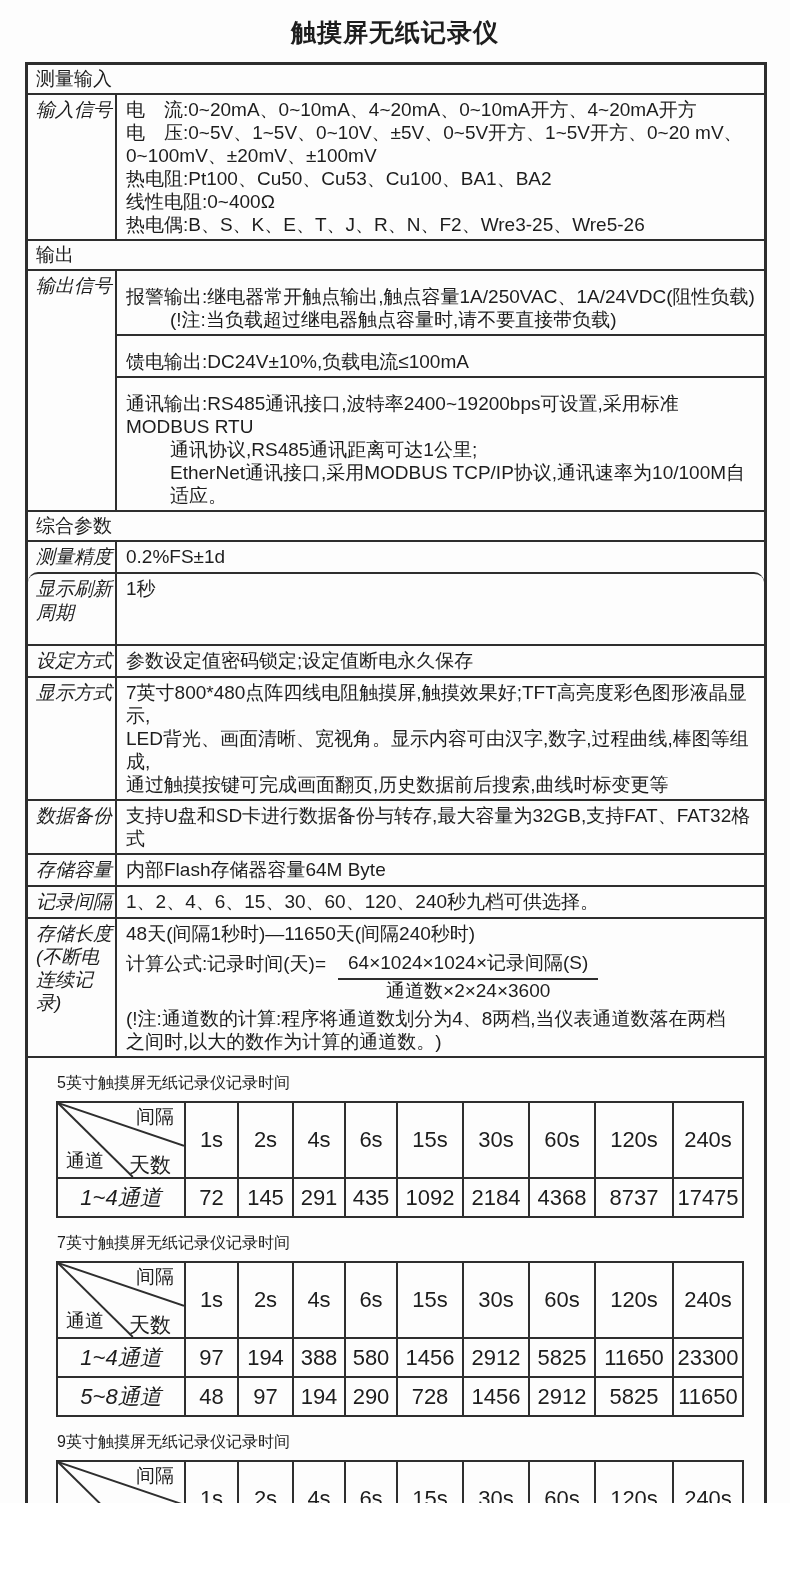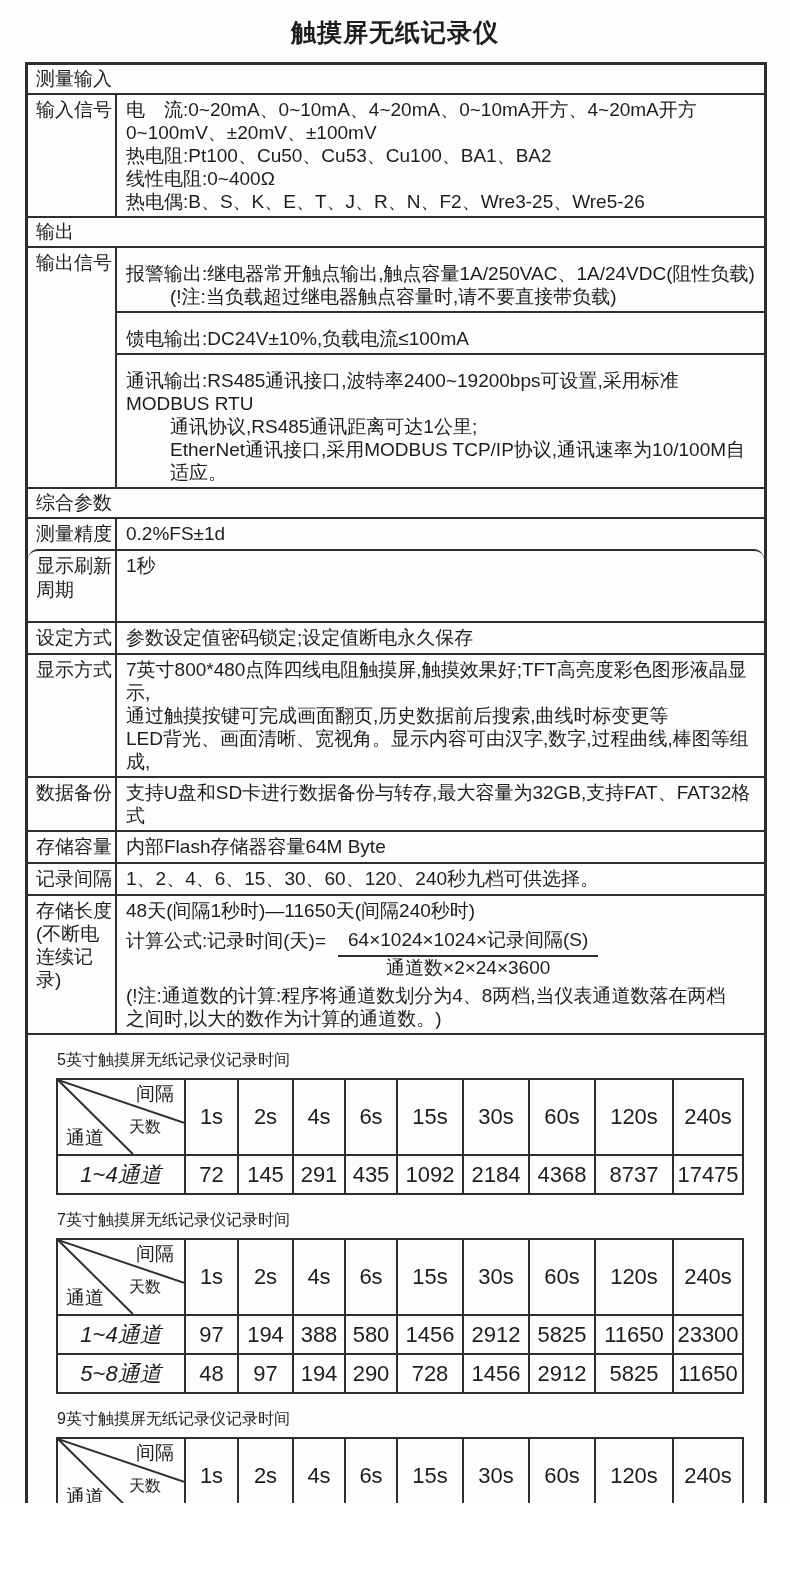--- a/index.html
+++ b/index.html
@@ -11,21 +11,21 @@
   html,body{background:#fff;}
   body{font-family:"Liberation Sans","DejaVu Sans",sans-serif;color:var(--tc);}
   .page{position:relative;width:790px;height:1503px;background:var(--bg);overflow:hidden;}
   .doc-title{text-align:center;padding:16px 0 13px 0;font-size:25px;font-weight:bold;letter-spacing:1px;}
 
   
   .spec{margin-left:25px;width:742px;border:3px solid var(--bc);}
   .r{display:flex;border-top:2px solid var(--bc);}
   .r:first-child{border-top:none;border-radius:11px;}
   .head{padding:2px 4px 3px 8px;font-size:19px;line-height:23px;}
-  .lab{flex:0 0 89px;border-right:2px solid var(--bc);padding:3px 2px 3px 8px;font-size:19px;line-height:24px;}
+  .lab{flex:0 0 89px;border-right:2px solid var(--bc);padding:3px 2px 3px 8px;font-size:19px;line-height:24px;font-style:italic;}
   .con{flex:1;padding:3px 4px 3px 9px;font-size:19px;}
   .con.nopad{padding:0;}
   .ln{line-height:23px;min-height:23px;}
   .ind{padding-left:44px;}
   .subrow{padding:14px 4px 3px 9px;border-top:2px solid var(--bc);}
   .subrow:first-child{border-top:none;}
 
   
   .formula{display:flex;align-items:flex-start;margin:7px 0 5px 0;}
   .frac{display:inline-block;text-align:center;margin-left:12px;}
@@ -36,40 +36,41 @@
   .bigcell{padding:0 0 12px 0;}
   .rec-title{margin:15px 0 7px 29px;font-size:16px;font-weight:500;}
   table.rec{border-collapse:collapse;margin-left:28px;table-layout:fixed;}
   table.rec td{border:2px solid var(--bc);text-align:center;font-size:22px;padding:0;overflow:hidden;}
   tr.hrow td{height:76px;}
   tr.drow td{height:39px;}
   td.rowlab{text-align:left;padding-left:10px;font-style:italic;}
   td.corner{position:relative;}
   td.corner svg{position:absolute;left:0;top:0;width:100%;height:100%;display:block;}
   .c-int{position:absolute;top:4px;right:10px;font-size:19px;line-height:20px;}
-  .c-days{position:absolute;left:71px;top:37px;font-size:16px;line-height:20px;}
+  .c-days{position:absolute;left:71px;top:52px;font-size:21px;line-height:20px;}
   .c-chan{position:absolute;left:8px;bottom:6px;font-size:19px;line-height:20px;}
 </style>
 </head>
 <body>
 
 <div class="page">
 
   <div class="doc-title">触摸屏无纸记录仪</div>
 
   <div class="spec">
 
     <div class="r head">
       <span class="ln">测量输入</span>
     </div>
 
     <div class="r">
       <div class="lab">输入信号</div>
       <div class="con">
         <div class="ln">电　流:0~20mA、0~10mA、4~20mA、0~10mA开方、4~20mA开方</div>
+        <div class="ln">电　压:0~5V、1~5V、0~10V、±5V、0~5V开方、1~5V开方、0~20 mV、</div>
         <div class="ln">0~100mV、±20mV、±100mV</div>
         <div class="ln">热电阻:Pt100、Cu50、Cu53、Cu100、BA1、BA2</div>
         <div class="ln">线性电阻:0~400Ω</div>
         <div class="ln">热电偶:B、S、K、E、T、J、R、N、F2、Wre3-25、Wre5-26</div>
       </div>
     </div>
 
     <div class="r head">
       <span class="ln">输出</span>
     </div>
@@ -114,22 +115,22 @@
       <div class="lab">设定方式</div>
       <div class="con">
         <div class="ln">参数设定值密码锁定;设定值断电永久保存</div>
       </div>
     </div>
 
     <div class="r">
       <div class="lab">显示方式</div>
       <div class="con">
         <div class="ln">7英寸800*480点阵四线电阻触摸屏,触摸效果好;TFT高亮度彩色图形液晶显示,</div>
+        <div class="ln">LED背光、画面清晰、宽视角。显示内容可由汉字,数字,过程曲线,棒图等组成,</div>
         <div class="ln">通过触摸按键可完成画面翻页,历史数据前后搜索,曲线时标变更等</div>
-        <div class="ln">LED背光、画面清晰、宽视角。显示内容可由汉字,数字,过程曲线,棒图等组成,</div>
       </div>
     </div>
 
     <div class="r">
       <div class="lab">数据备份</div>
       <div class="con">
         <div class="ln">支持U盘和SD卡进行数据备份与转存,最大容量为32GB,支持FAT、FAT32格式</div>
       </div>
     </div>
 

